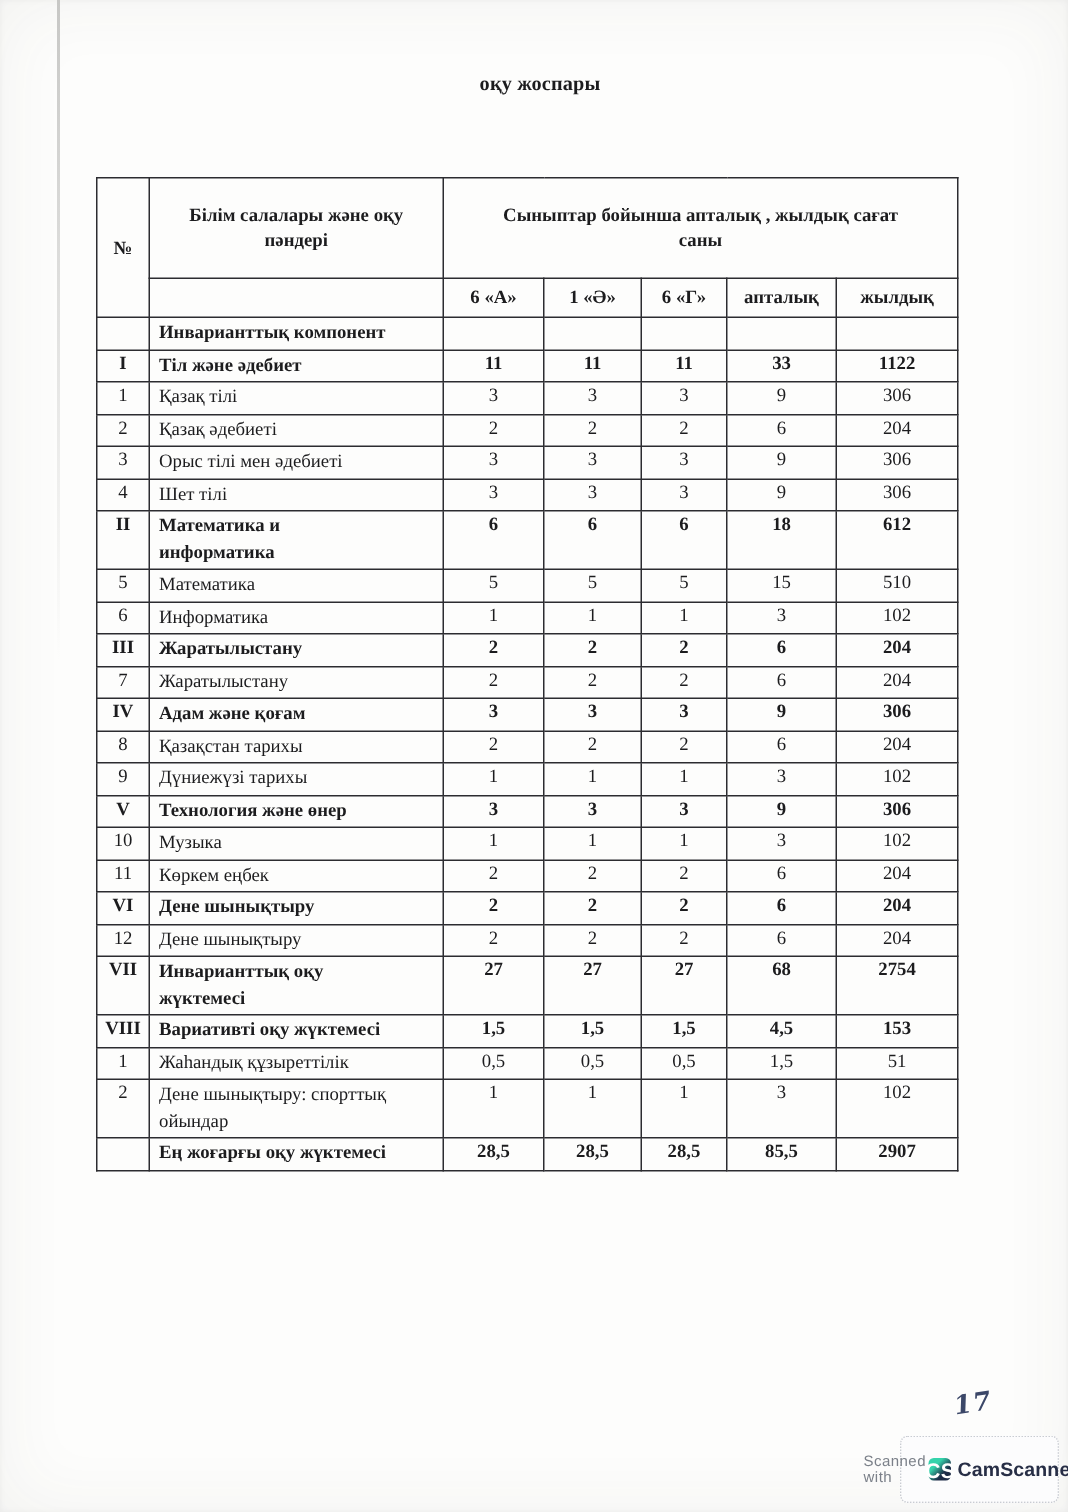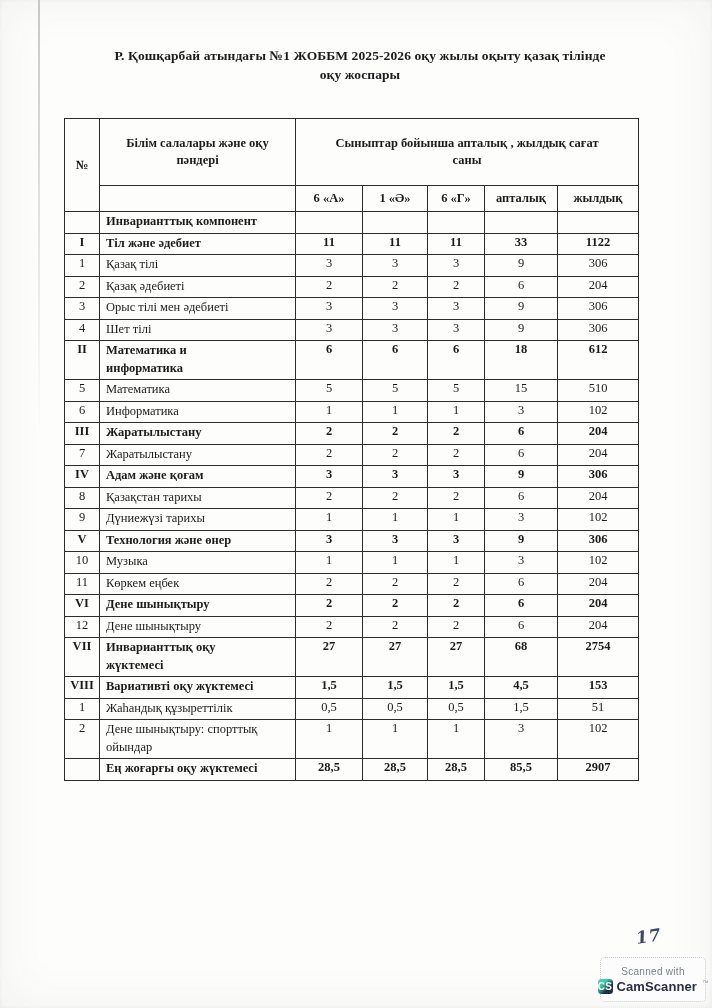--- a/index.html
+++ b/index.html
@@ -77,41 +77,41 @@
   }
   .cam-badge {
     position: absolute;
     right: 6px; top: 957px;
     width: 106px; height: 45px;
     background: #fcfcfd;
     border: 1.5px dotted #c9ccd2;
     border-radius: 5px;
     font-family: "Liberation Sans", sans-serif;
     display: flex;
-    flex-direction: column;
+    flex-direction: row;
     align-items: center;
     justify-content: center;
     gap: 2px;
   }
   .cam-badge .scanned-with {
     font-size: 10px;
     color: #7b8089;
     letter-spacing: 0.3px;
   }
   .cam-badge .brand-row {
     display: flex;
     align-items: center;
     gap: 4px;
   }
   .cs-logo {
     width: 15px; height: 15px;
     border-radius: 3.5px;
     background: linear-gradient(135deg, #35d3ab 0%, #35d3ab 32%, #1d2b47 68%);
     color: #ffffff;
-    font-size: 10px;
+    font-size: 14px;
     font-weight: bold;
     display: flex;
     align-items: center;
     justify-content: center;
     letter-spacing: 0.2px;
   }
   .brand-name {
     font-size: 13px;
     font-weight: bold;
     color: #272e46;
@@ -125,21 +125,20 @@
   }
 </style>
 </head>
 <body>
 
 <div class="page">
 
   <div class="fold-line"></div>
 
   <div class="doc-title">
-    <span>Р. Қошқарбай атындағы №1 ЖОББМ  2025-2026 оқу жылы оқыту қазақ тілінде</span>
     <span>оқу жоспары</span>
   </div>
 
   <table class="plan">
     <colgroup>
       <col style="width:35px">
       <col style="width:196px">
       <col style="width:67px">
       <col style="width:65px">
       <col style="width:57px">

